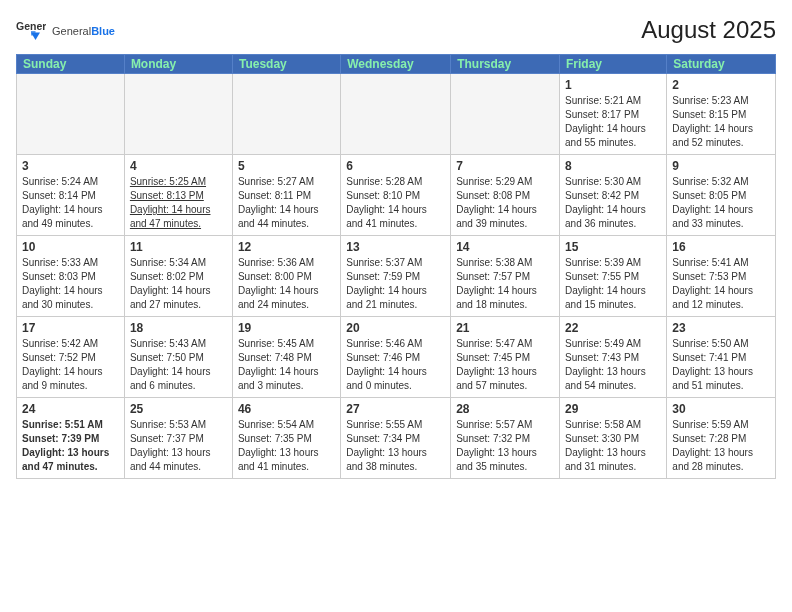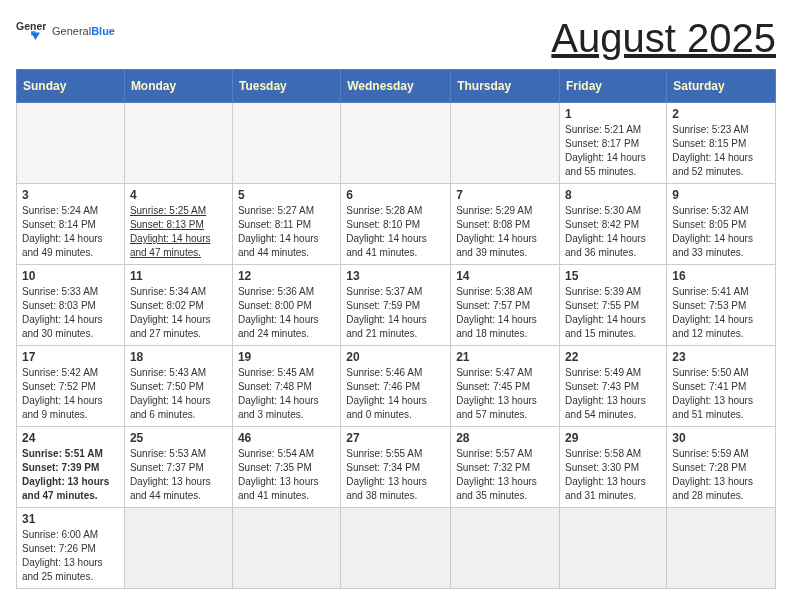--- a/index.html
+++ b/index.html
@@ -22,41 +22,40 @@
       gap: 4px;
     }
     .logo-icon {
       width: 30px;
       height: 30px;
     }
     .title-block {
       text-align: right;
     }
     .calendar-title {
-      font-size: 40px;
+      font-size: 24px;
       font-weight: normal;
       color: #222;
-      text-decoration: underline;
     }
     .calendar-subtitle {
       font-size: 14px;
       color: #444;
     }
     table {
       width: 100%;
       border-collapse: collapse;
       border: 1px solid #ccc;
     }
     thead tr th {
       background: #3d6ab5;
-      color: #fef9c3;
+      color: #86efac;
       font-size: 12px;
       font-weight: bold;
       text-align: left;
-      padding: 9px 6px;
+      padding: 2px 6px;
       border: 1px solid #5580c8;
     }
     tbody tr td {
       border: 1px solid #ccc;
       vertical-align: top;
       padding: 4px 5px;
       width: 113px;
       min-height: 80px;
       font-size: 10px;
       color: #333;
@@ -302,28 +301,14 @@
 Sunset: 3:30 PM
 Daylight: 13 hours and 31 minutes.</div>
         </td>
         <td>
           <span class="day-number">30</span>
           <div class="day-info" style="white-space: pre-line;">Sunrise: 5:59 AM
 Sunset: 7:28 PM
 Daylight: 13 hours and 28 minutes.</div>
         </td>
       </tr>
-      <tr>
-        <td>
-          <span class="day-number">31</span>
-          <div class="day-info" style="white-space: pre-line;">Sunrise: 6:00 AM
-Sunset: 7:26 PM
-Daylight: 13 hours and 25 minutes.</div>
-        </td>
-        <td class="last-row-empty"></td>
-        <td class="last-row-empty"></td>
-        <td class="last-row-empty"></td>
-        <td class="last-row-empty"></td>
-        <td class="last-row-empty"></td>
-        <td class="last-row-empty"></td>
-      </tr>
     </tbody>
 </table>
 
 </body></html>

